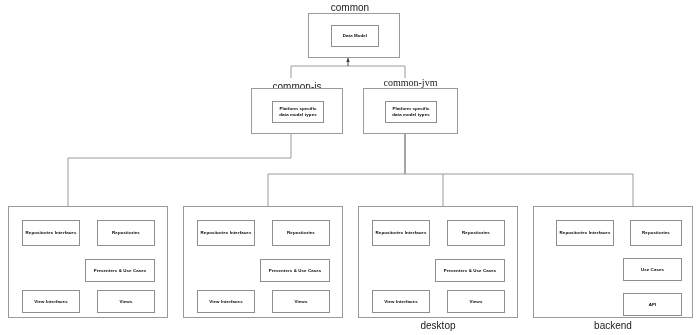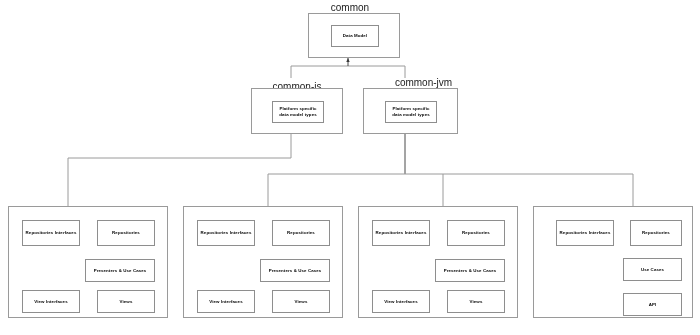--- a/index.html
+++ b/index.html
@@ -145,21 +145,21 @@
   <div class="module-label" style="left:308px; top:3px; width:84px;">common</div>
   <div class="module" style="left:308px; top:13px; width:92px; height:45px;">
     <div class="node" style="left:22px; top:11px; width:48px; height:22px;">Data Model</div>
   </div>
 
   <div class="module-label" style="left:251px; top:82px; width:92px;">common-js</div>
   <div class="module" style="left:251px; top:88px; width:92px; height:46px;">
     <div class="node" style="left:20px; top:12px; width:52px; height:22px;">Platform specific data model types</div>
   </div>
 
-  <div class="module-label" style="left:376px; top:78px; width:95px;">common-jvm</div>
+  <div class="module-label" style="left:363px; top:78px; width:95px;font-family:Liberation Serif, serif;">common-jvm</div>
   <div class="module" style="left:363px; top:88px; width:95px; height:46px;">
     <div class="node" style="left:21px; top:12px; width:52px; height:22px;">Platform specific data model types</div>
   </div>
 
   <div class="module" style="left:8px; top:206px; width:160px; height:112px;">
     <div class="node" style="left:13px; top:13px; width:58px; height:26px;">Repositories Interfaces</div>
     <div class="node" style="left:88px; top:13px; width:58px; height:26px;">Repositories</div>
     <div class="node" style="left:76px; top:52px; width:70px; height:23px;">Presenters &amp; Use Cases</div>
     <div class="node" style="left:13px; top:83px; width:58px; height:23px;">View Interfaces</div>
     <div class="node" style="left:88px; top:83px; width:58px; height:23px;">Views</div>
@@ -173,21 +173,23 @@
     <div class="node" style="left:88px; top:83px; width:58px; height:23px;">Views</div>
   </div>
 
   <div class="module" style="left:358px; top:206px; width:160px; height:112px;">
     <div class="node" style="left:13px; top:13px; width:58px; height:26px;">Repositories Interfaces</div>
     <div class="node" style="left:88px; top:13px; width:58px; height:26px;">Repositories</div>
     <div class="node" style="left:76px; top:52px; width:70px; height:23px;">Presenters &amp; Use Cases</div>
     <div class="node" style="left:13px; top:83px; width:58px; height:23px;">View Interfaces</div>
     <div class="node" style="left:88px; top:83px; width:58px; height:23px;">Views</div>
   </div>
+  <div class="module-label" style="left:358px; top:321px; width:160px;">desktop</div>
 
   <div class="module" style="left:533px; top:206px; width:160px; height:112px;">
     <div class="node" style="left:22px; top:13px; width:58px; height:26px;">Repositories Interfaces</div>
     <div class="node" style="left:96px; top:13px; width:52px; height:26px;">Repositories</div>
     <div class="node" style="left:89px; top:51px; width:59px; height:23px;">Use Cases</div>
     <div class="node" style="left:89px; top:86px; width:59px; height:23px;">API</div>
   </div>
+  <div class="module-label" style="left:533px; top:321px; width:160px;">backend</div>
 
 </div>
 
 </body></html>

